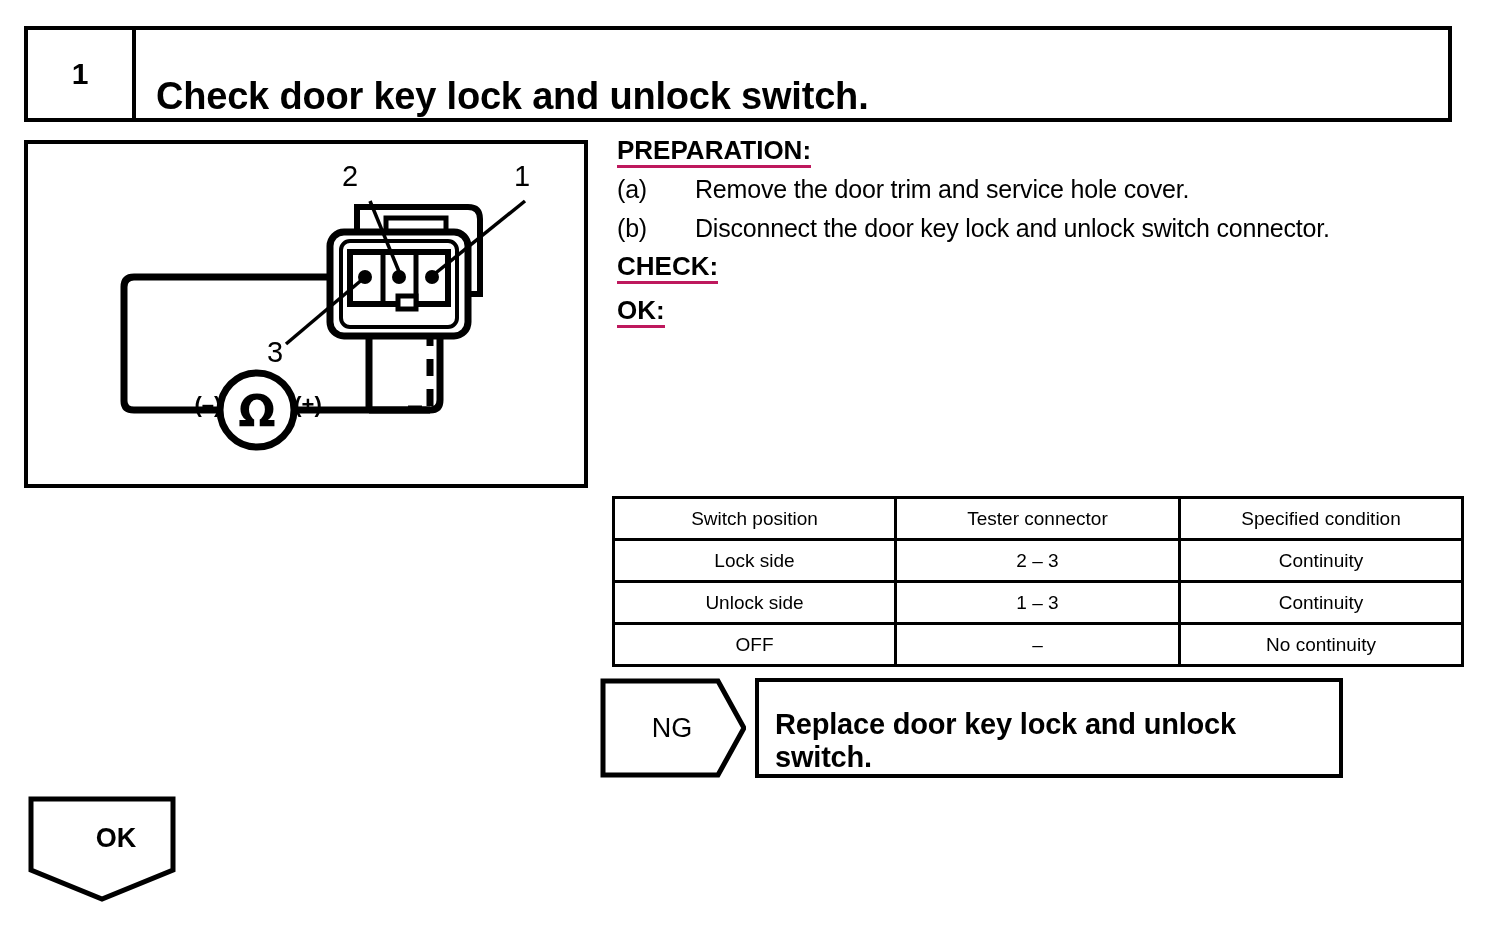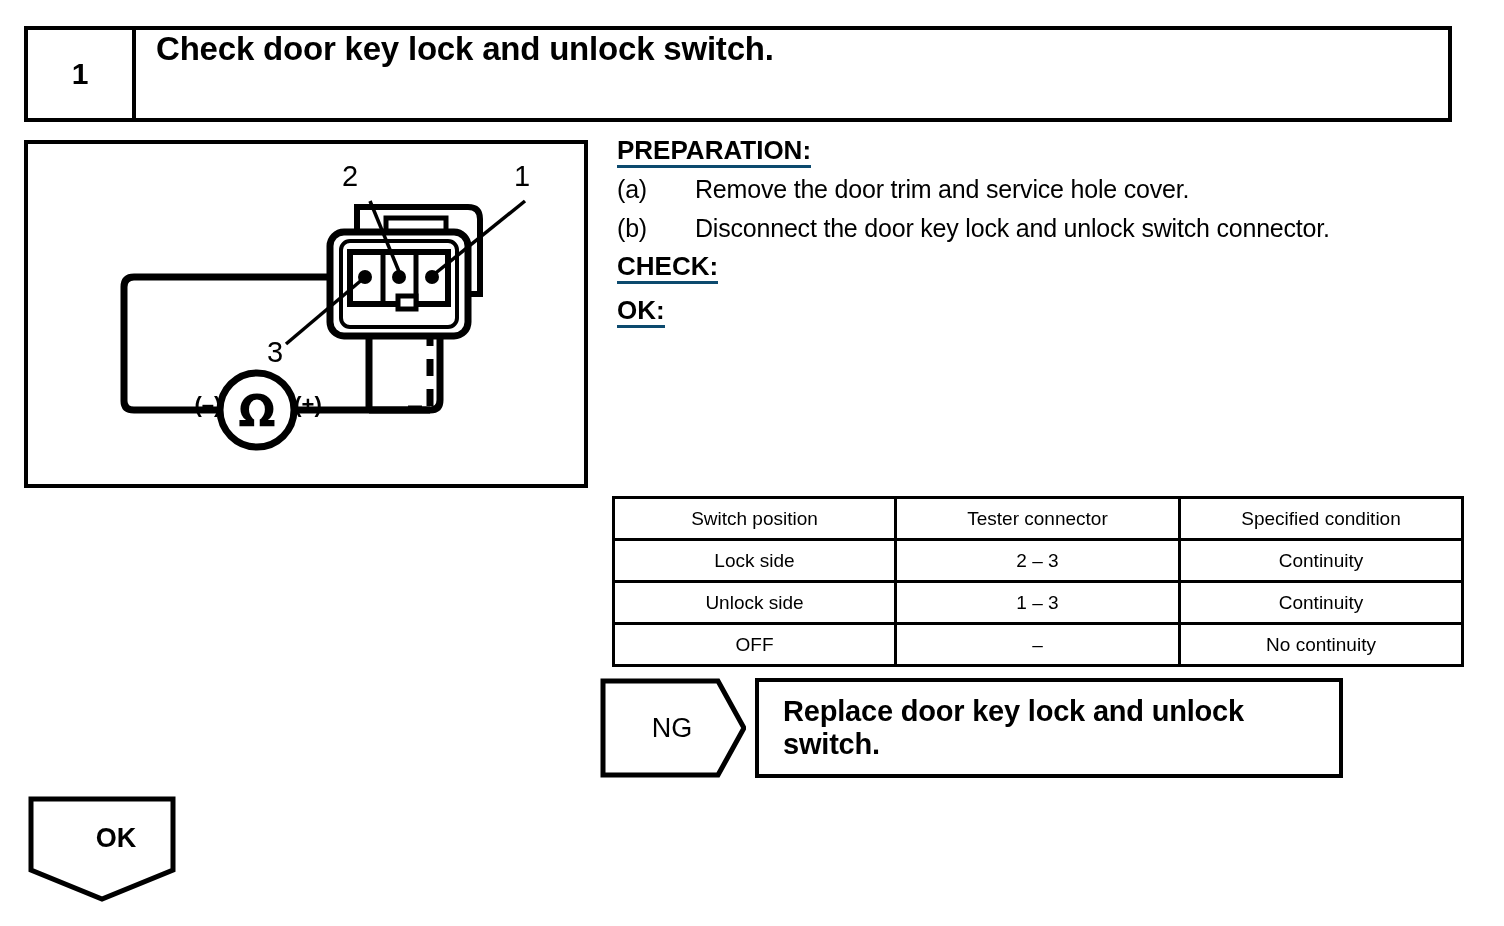--- a/index.html
+++ b/index.html
@@ -33,23 +33,23 @@
     border-right: 4px solid #000;
     display: flex;
     align-items: center;
     justify-content: center;
     font-size: 30px;
     font-weight: bold;
   }
   #step-title-cell {
     flex: 1;
     display: flex;
-    align-items: flex-start;
+    align-items: flex-end;
     padding-left: 20px;
-    font-size: 33px;
+    font-size: 38px;
     font-weight: bold;
     letter-spacing: -0.2px;
   }
 
   
   #figure-box {
     position: absolute;
     left: 24px;
     top: 140px;
     width: 564px;
@@ -64,21 +64,21 @@
   #instructions {
     position: absolute;
     left: 617px;
     top: 136px;
     width: 850px;
   }
   .section-heading {
     font-size: 26px;
     font-weight: bold;
     display: inline-block;
-    border-bottom: 3px solid #0c4a6e;
+    border-bottom: 3px solid #be185d;
     line-height: 1.12;
     padding-bottom: 0px;
     margin: 0;
   }
   .prep-list {
     margin: 2px 0 0 0;
     padding: 0;
     list-style: none;
   }
   .prep-item {
@@ -155,22 +155,22 @@
   }
   #ng-result-box {
     position: absolute;
     left: 155px;
     top: 0;
     width: 588px;
     height: 100px;
     border: 4px solid #000;
     box-sizing: border-box;
     display: flex;
-    align-items: center;
-    padding-left: 24px;
+    align-items: flex-end;
+    padding-left: 16px;
     font-size: 29px;
     font-weight: bold;
     letter-spacing: -0.2px;
   }
 
   
   #ok-pentagon-wrap {
     position: absolute;
     left: 28px;
     top: 796px;

